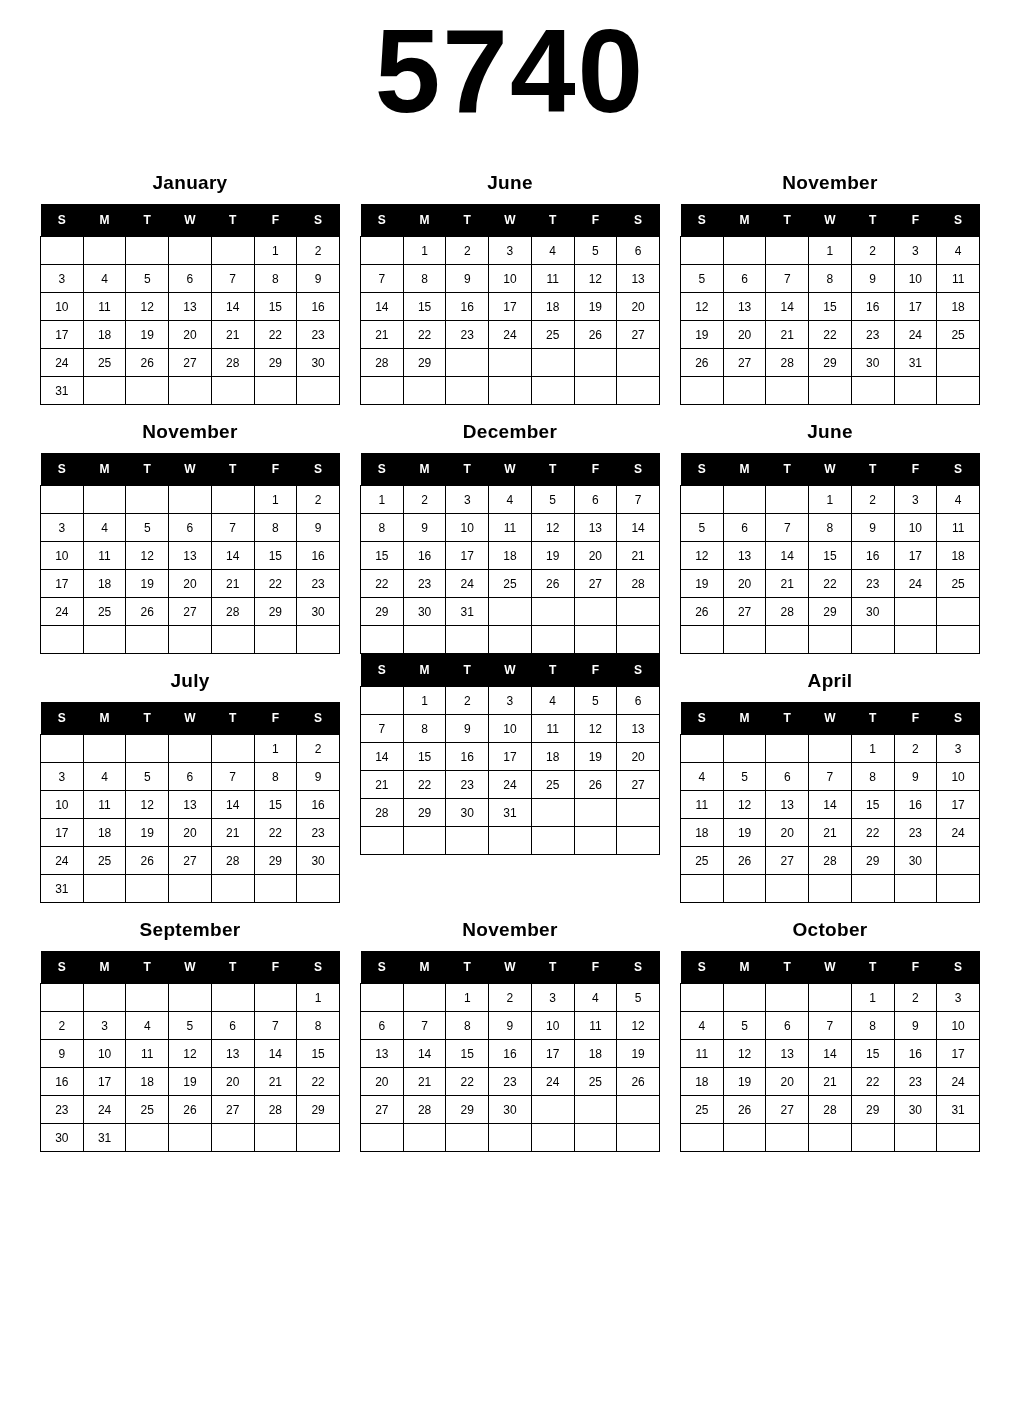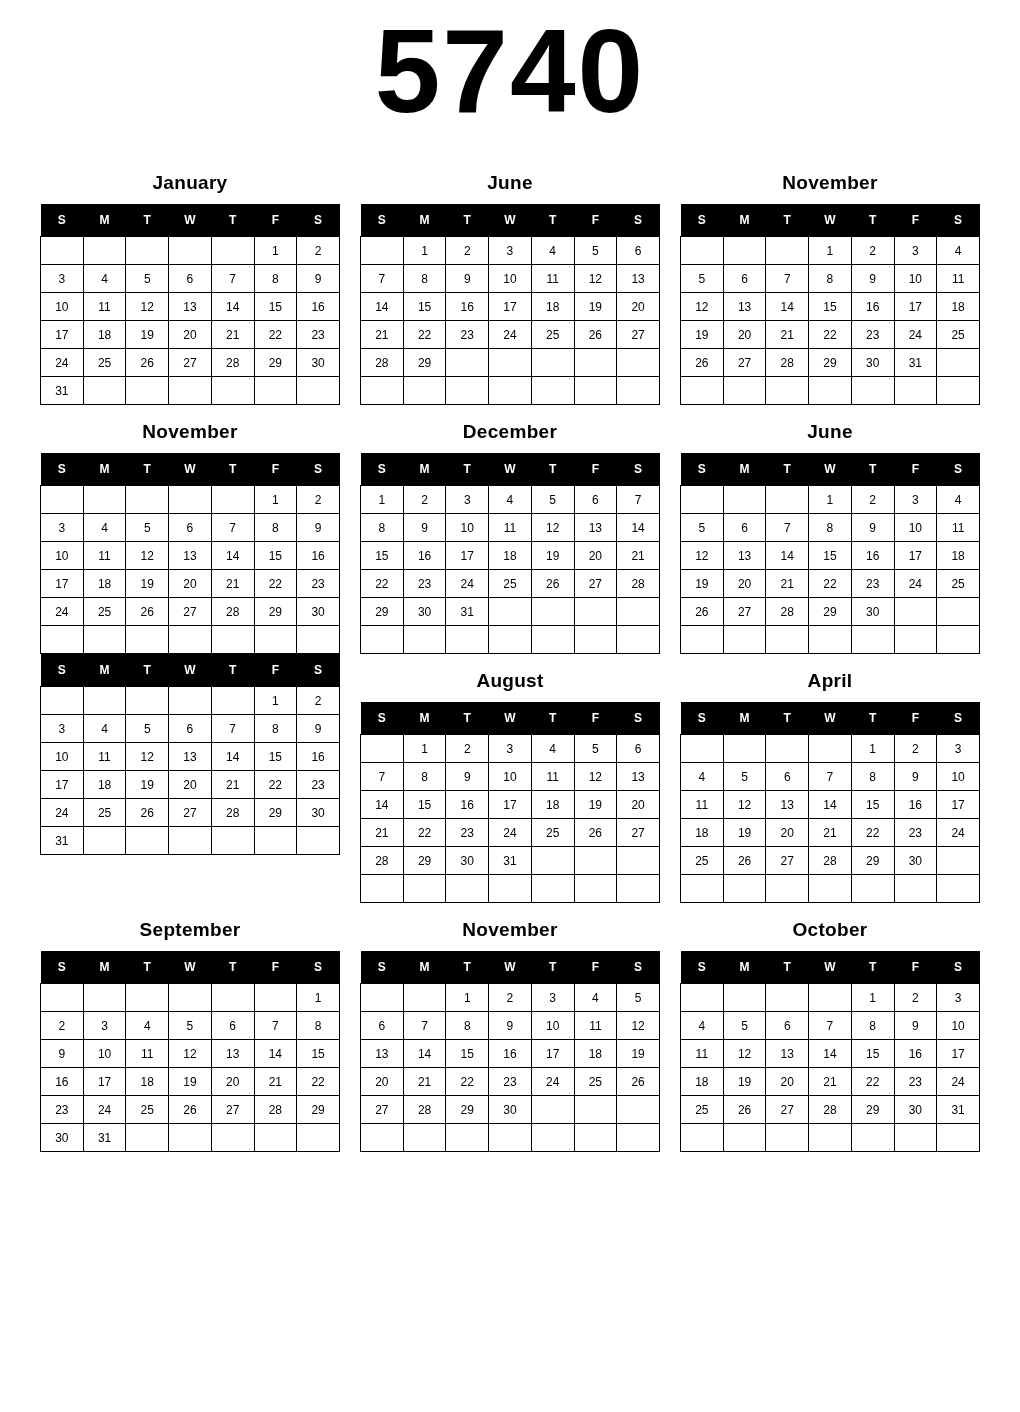--- a/index.html
+++ b/index.html
@@ -510,20 +510,21 @@
               <td class="empty"></td>
               <td class="empty"></td>
               <td class="empty"></td>
               <td class="empty"></td>
               <td class="empty"></td>
             </tr>
           </tbody>
         </table>
       </div>
       <div class="month-block">
+        <div class="month-name">July</div>
         <table class="month-table">
           <thead>
             <tr>
               <th>S</th>
               <th>M</th>
               <th>T</th>
               <th>W</th>
               <th>T</th>
               <th>F</th>
               <th>S</th>
@@ -581,21 +582,20 @@
               <td class="empty"></td>
               <td class="empty"></td>
               <td class="empty"></td>
               <td class="empty"></td>
               <td class="empty"></td>
             </tr>
           </tbody>
         </table>
       </div>
       <div class="month-block">
-        <div class="month-name">August</div>
         <table class="month-table">
           <thead>
             <tr>
               <th>S</th>
               <th>M</th>
               <th>T</th>
               <th>W</th>
               <th>T</th>
               <th>F</th>
               <th>S</th>

